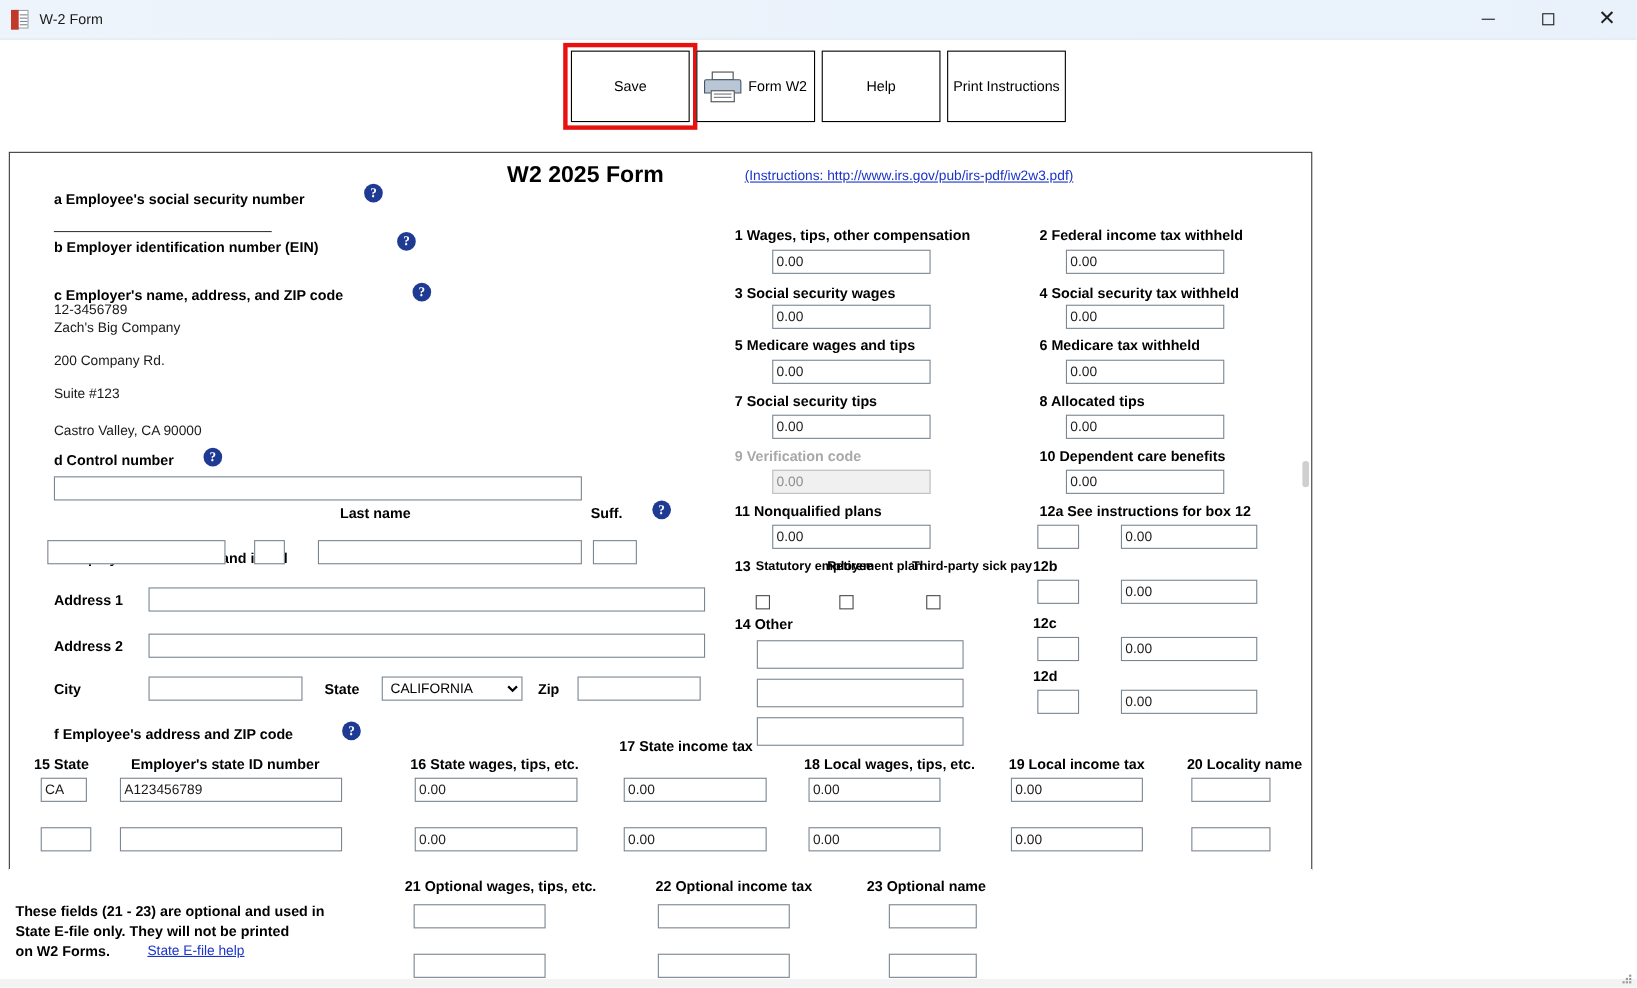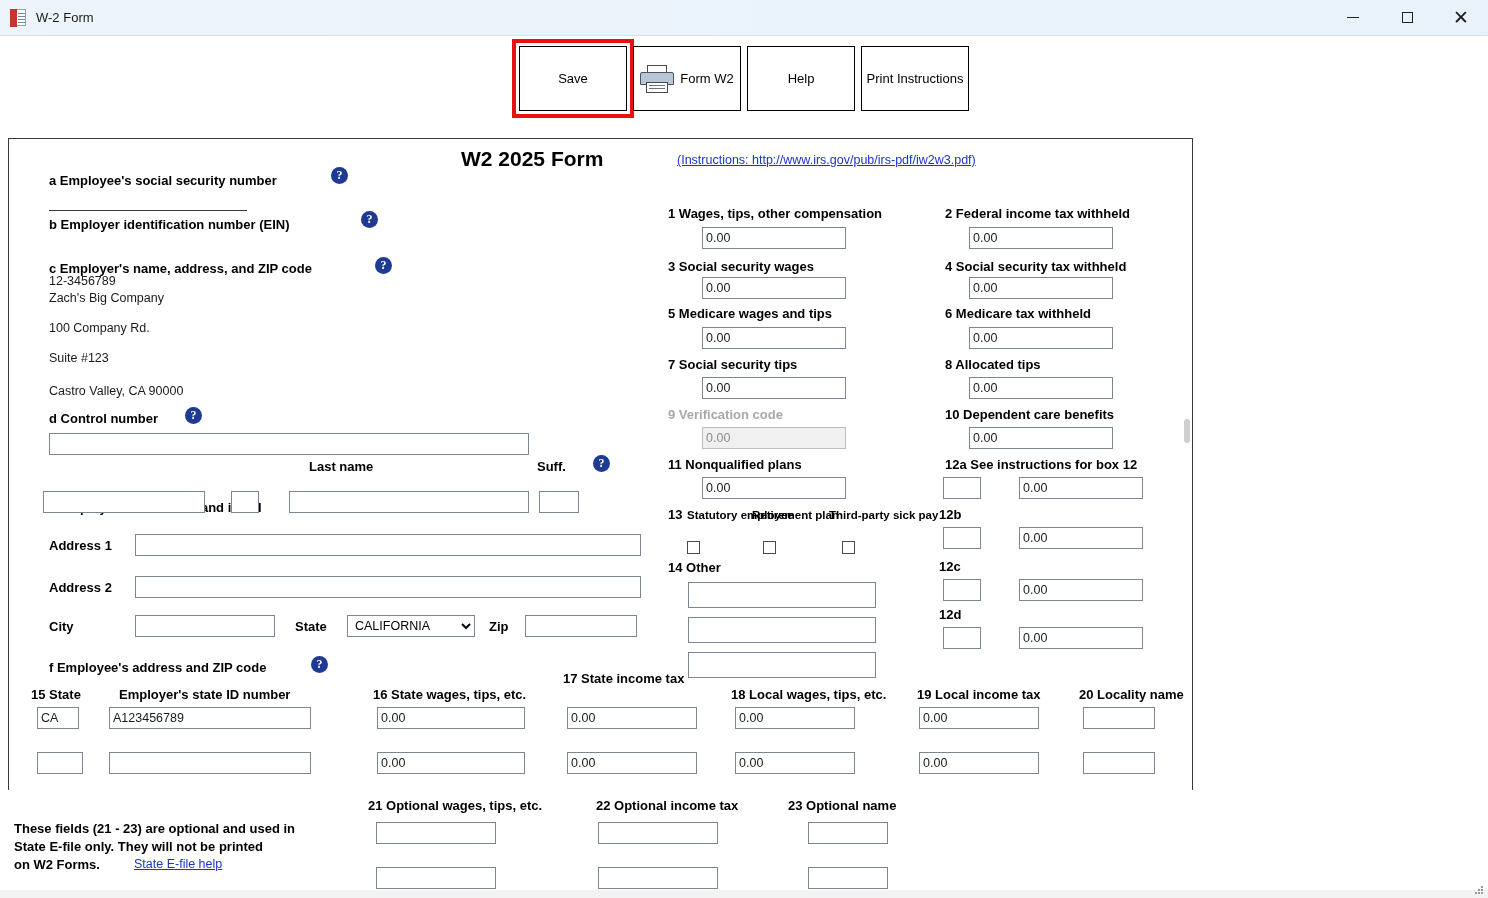--- a/index.html
+++ b/index.html
@@ -206,21 +206,21 @@
   <div class="qmark" style="left:322px; top:28px;">?</div>
   <input class="fld underline-only" style="left: 40px; top: 50px; width: 198px;" value="">
 
   <div class="lbl b" style="left:40px; top:78px;">b Employer identification number (EIN)</div>
   <div class="qmark" style="left:352px; top:72px;">?</div>
   <div class="val" style="left:40px; top:99px;margin-top:36px;">12-3456789</div>
 
   <div class="lbl b" style="left:40px; top:122px;">c Employer's name, address, and ZIP code</div>
   <div class="qmark" style="left:366px; top:118px;">?</div>
   <div class="val" style="left:40px; top:152px;">Zach's Big Company</div>
-  <div class="val" style="left:40px; top:182px;">100 Company Rd.</div>
+  <div class="val" style="left:40px; top:182px;">200 Company Rd.</div>
   <div class="val" style="left:40px; top:212px;">Suite #123</div>
   <div class="val" style="left:40px; top:245px;">Castro Valley, CA 90000</div>
 
   <div class="lbl b" style="left:40px; top:272px;">d Control number</div>
   <div class="qmark" style="left:176px; top:268px;">?</div>
   <input class="fld" style="left: 40px; top: 294px; width: 480px;" value="">
 
   <div class="lbl b" style="left:40px; top:320px;margin-top:41px;">e Employee's first name and initial</div>
   <div class="lbl b" style="left:300px; top:320px;">Last name</div>
   <div class="lbl b" style="left:528px; top:320px;">Suff.</div>

